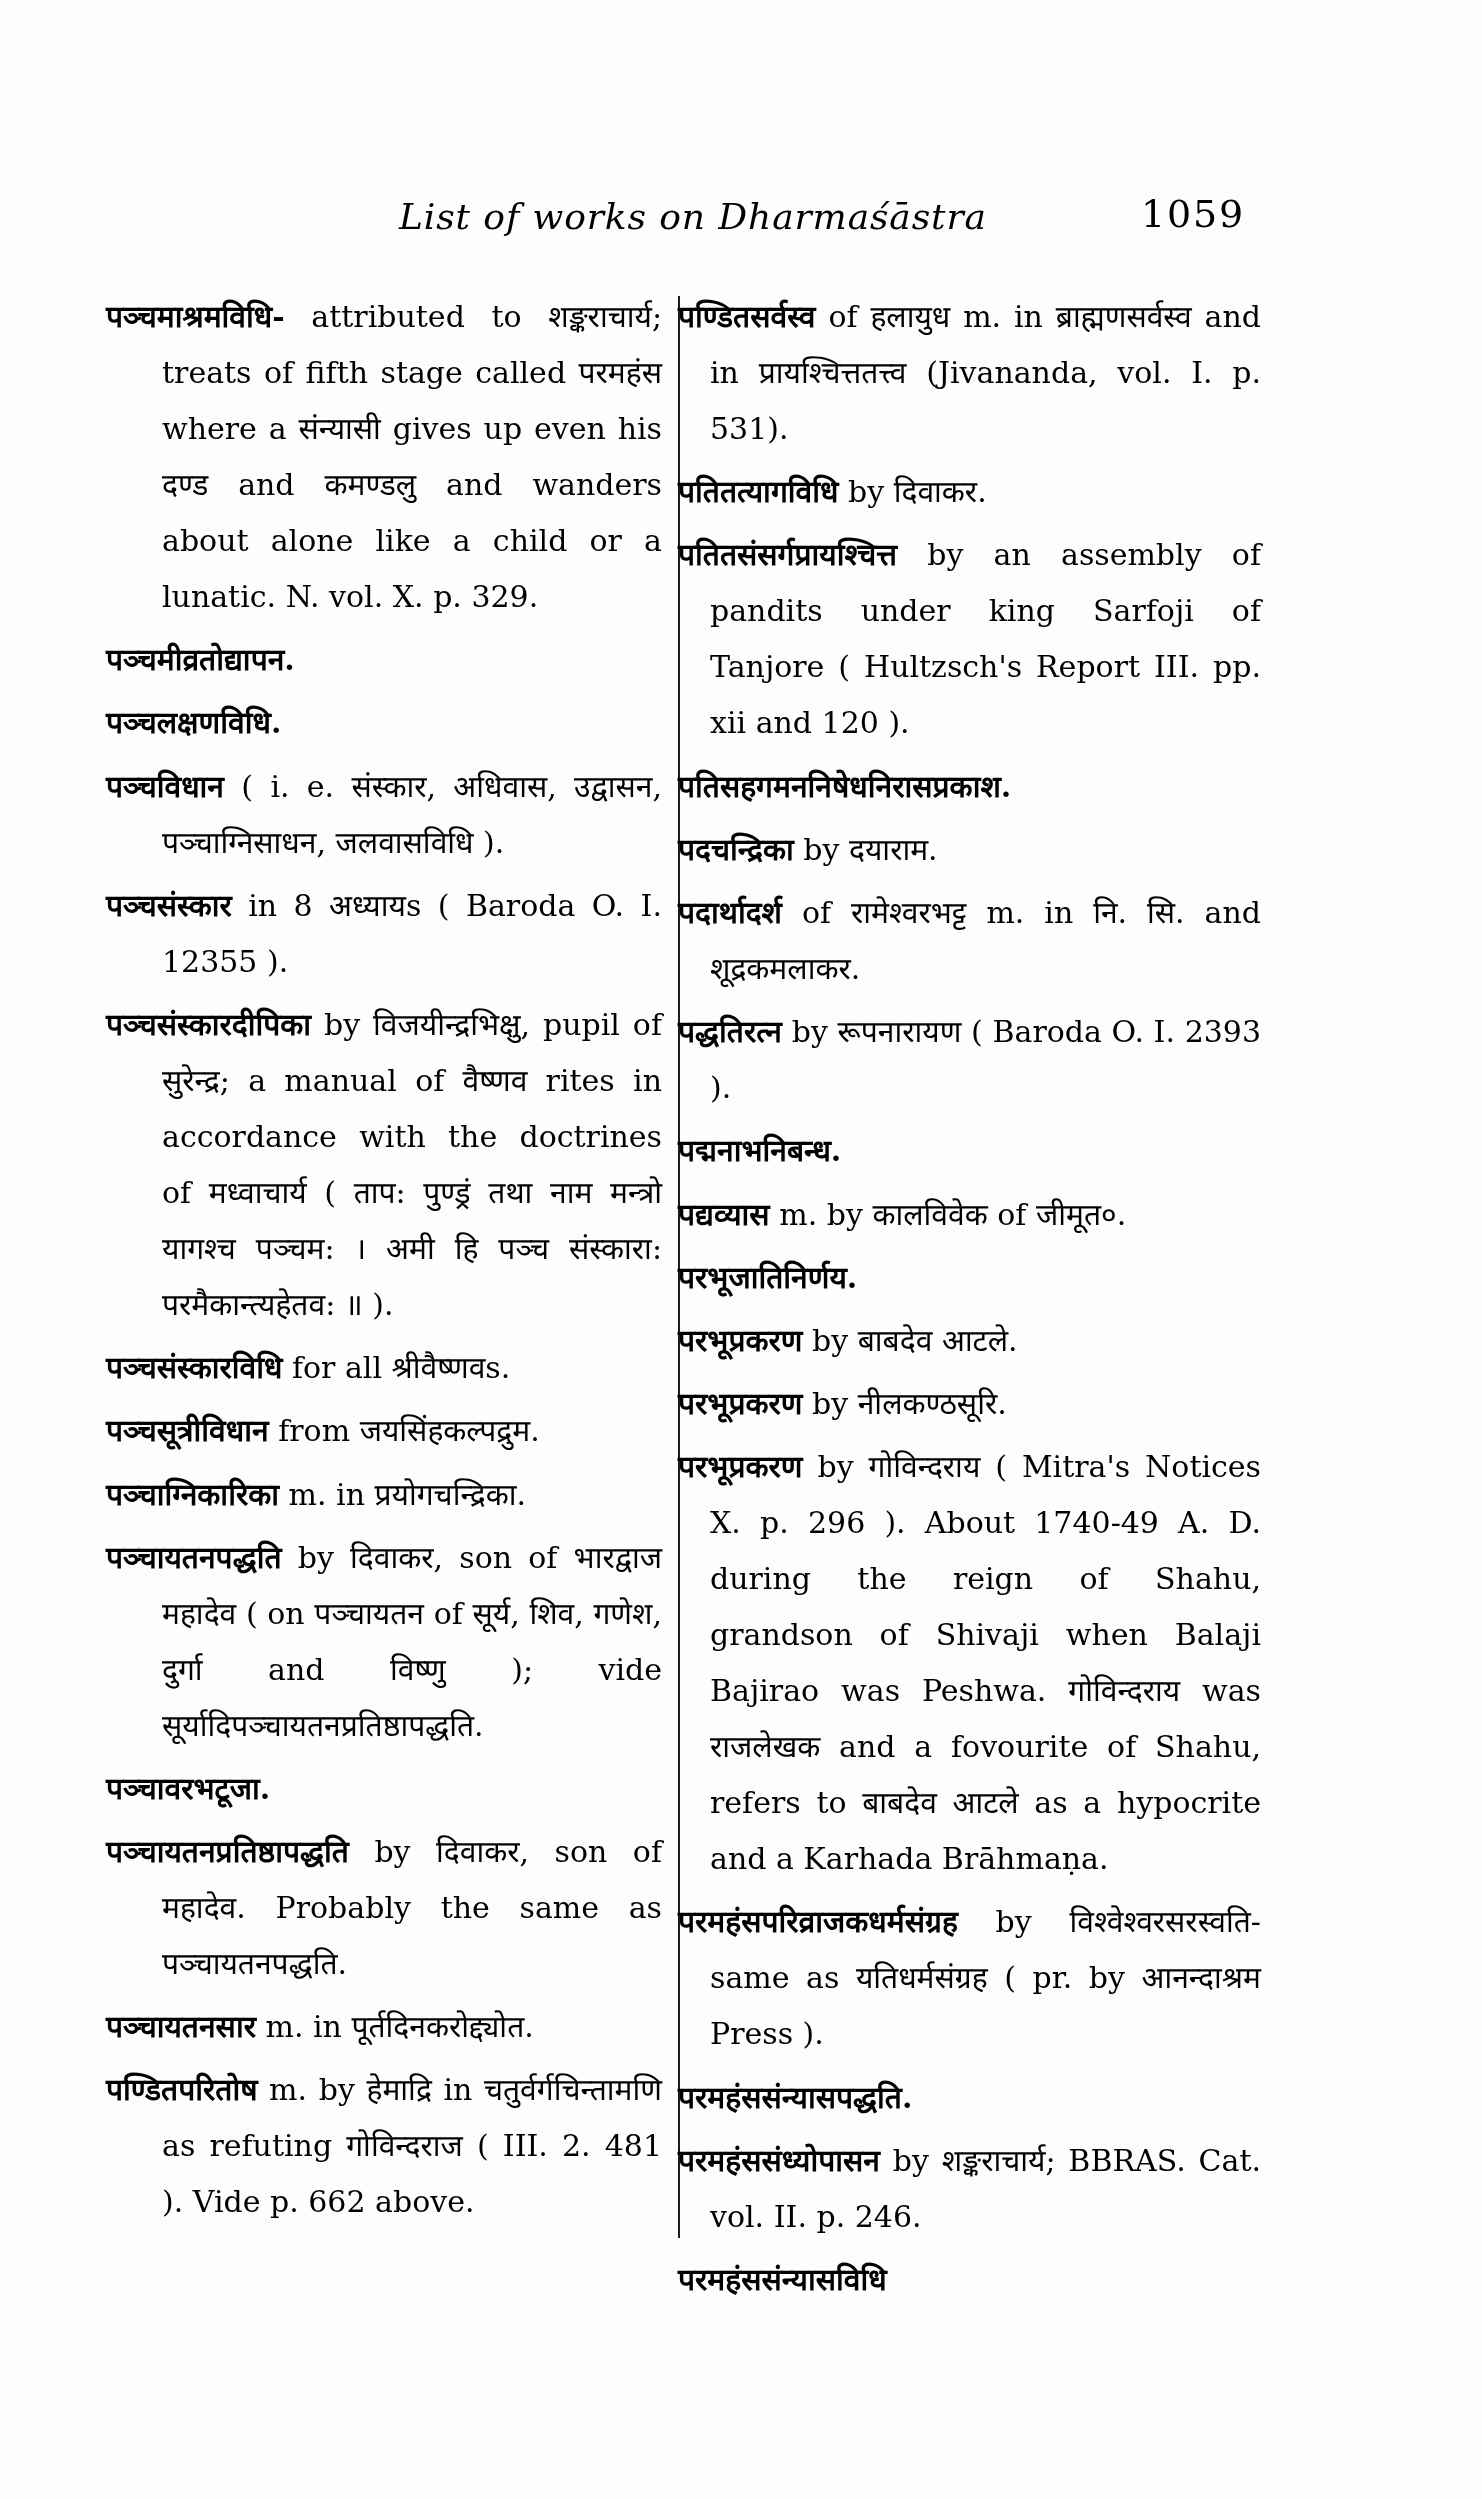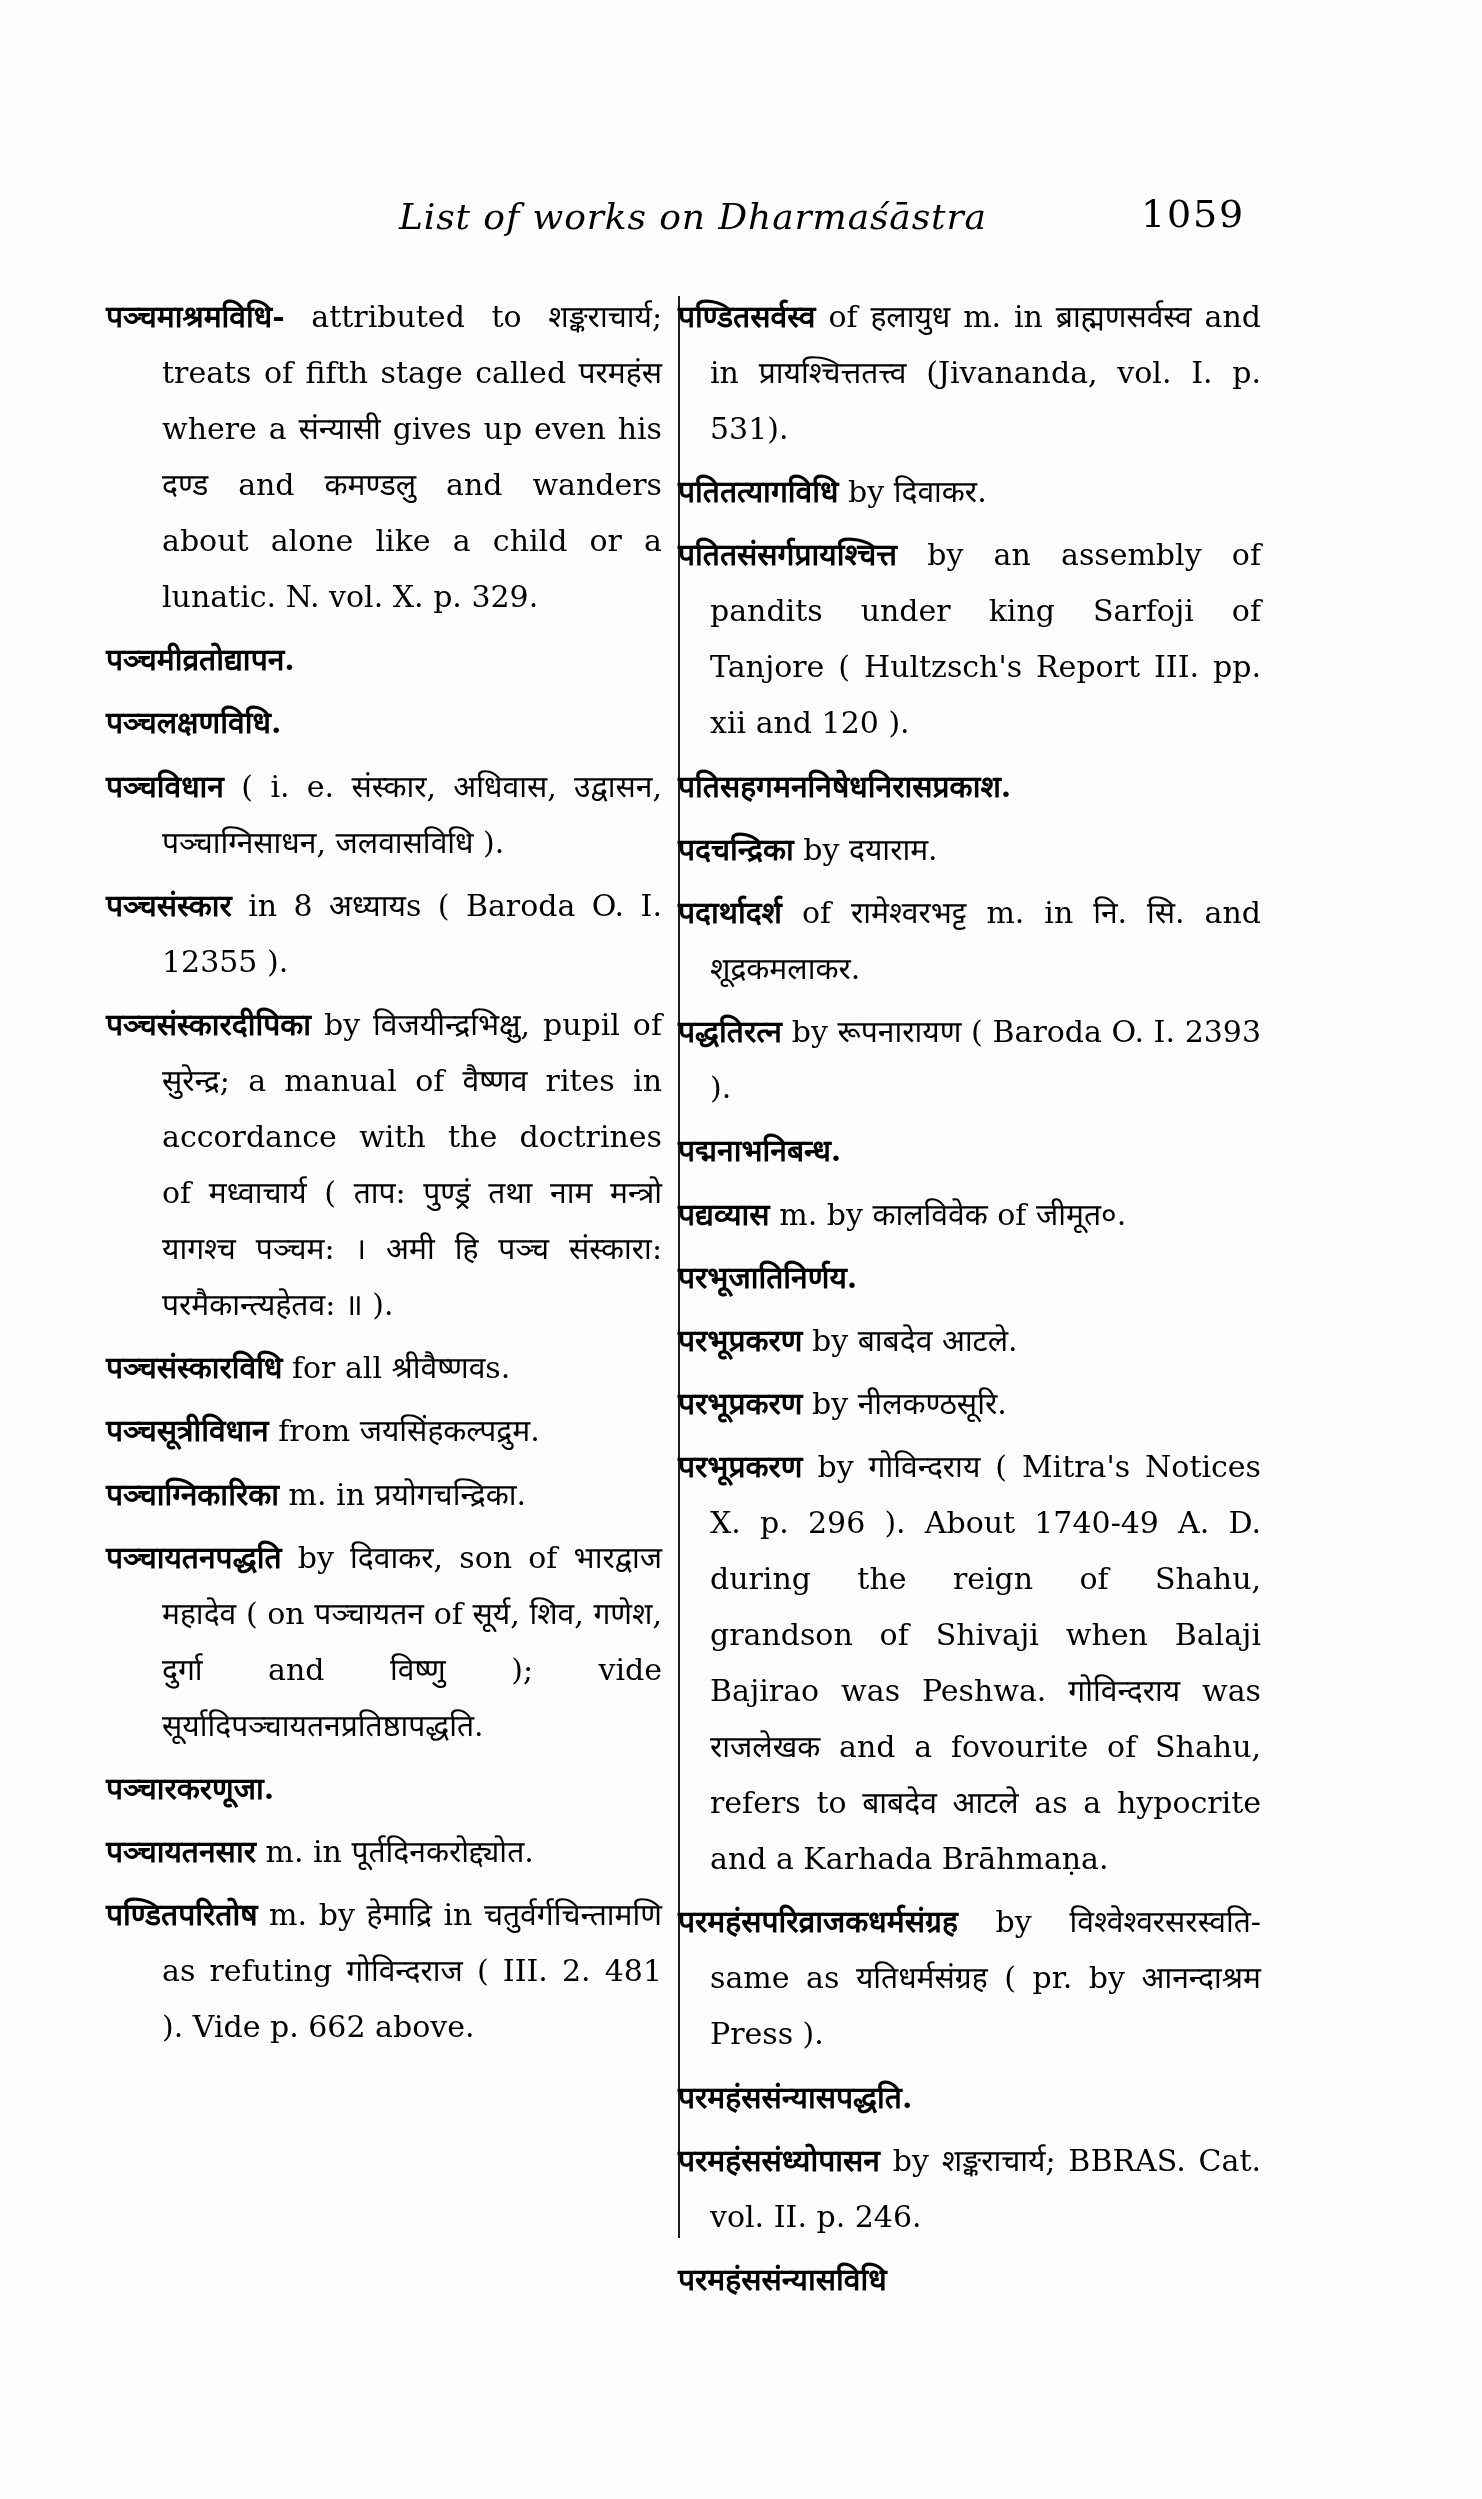--- a/index.html
+++ b/index.html
@@ -52,21 +52,22 @@
     <p class="entry"><span class="head">पञ्चमाश्रमविधि-</span><span> attributed to शङ्कराचार्य; treats of fifth stage called परमहंस where a संन्यासी gives up even his दण्ड and कमण्डलु and wanders about alone like a child or a lunatic. N. vol. X. p. 329.</span></p>
     <p class="entry"><span class="head">पञ्चमीव्रतोद्यापन.</span><span></span></p>
     <p class="entry"><span class="head">पञ्चलक्षणविधि.</span><span></span></p>
     <p class="entry"><span class="head">पञ्चविधान</span><span> ( i. e. संस्कार, अधिवास, उद्वासन, पञ्चाग्निसाधन, जलवासविधि ).</span></p>
     <p class="entry"><span class="head">पञ्चसंस्कार</span><span> in 8 अध्यायs ( Baroda O. I. 12355 ).</span></p>
     <p class="entry"><span class="head">पञ्चसंस्कारदीपिका</span><span> by विजयीन्द्रभिक्षु, pupil of सुरेन्द्र; a manual of वैष्णव rites in accordance with the doctrines of मध्वाचार्य ( ताप: पुण्ड्रं तथा नाम मन्त्रो यागश्च पञ्चम: । अमी हि पञ्च संस्कारा: परमैकान्त्यहेतव: ॥ ).</span></p>
     <p class="entry"><span class="head">पञ्चसंस्कारविधि</span><span> for all श्रीवैष्णवs.</span></p>
     <p class="entry"><span class="head">पञ्चसूत्रीविधान</span><span> from जयसिंहकल्पद्रुम.</span></p>
     <p class="entry"><span class="head">पञ्चाग्निकारिका</span><span> m. in प्रयोगचन्द्रिका.</span></p>
     <p class="entry"><span class="head">पञ्चायतनपद्धति</span><span> by दिवाकर, son of भारद्वाज महादेव ( on पञ्चायतन of सूर्य, शिव, गणेश, दुर्गा and विष्णु ); vide सूर्यादिपञ्चायतनप्रतिष्ठापद्धति.</span></p>
-    <p class="entry"><span class="head">पञ्चारकरणूजा.</span><span></span></p>
+    <p class="entry"><span class="head">पञ्चावरभटूजा.</span><span></span></p>
+    <p class="entry"><span class="head">पञ्चायतनप्रतिष्ठापद्धति</span><span> by दिवाकर, son of महादेव.  Probably  the same as पञ्चायतनपद्धति.</span></p>
     <p class="entry"><span class="head">पञ्चायतनसार</span><span> m. in पूर्तदिनकरोद्द्योत.</span></p>
     <p class="entry"><span class="head">पण्डितपरितोष</span><span> m.  by हेमाद्रि in चतुर्वर्गचिन्तामणि as refuting गोविन्दराज ( III. 2. 481 ). Vide p. 662 above.</span></p>
   </div>
 
   <div class="col col-right">
     <p class="entry"><span class="head">पण्डितसर्वस्व</span><span> of हलायुध m. in ब्राह्मणसर्वस्व and in प्रायश्चित्ततत्त्व (Jivananda, vol. I. p. 531).</span></p>
     <p class="entry"><span class="head">पतितत्यागविधि</span><span> by दिवाकर.</span></p>
     <p class="entry"><span class="head">पतितसंसर्गप्रायश्चित्त</span><span> by an assembly of pandits under king Sarfoji of Tanjore ( Hultzsch's Report III. pp. xii and 120 ).</span></p>
     <p class="entry"><span class="head">पतिसहगमननिषेधनिरासप्रकाश.</span><span></span></p>
     <p class="entry"><span class="head">पदचन्द्रिका</span><span> by दयाराम.</span></p>

